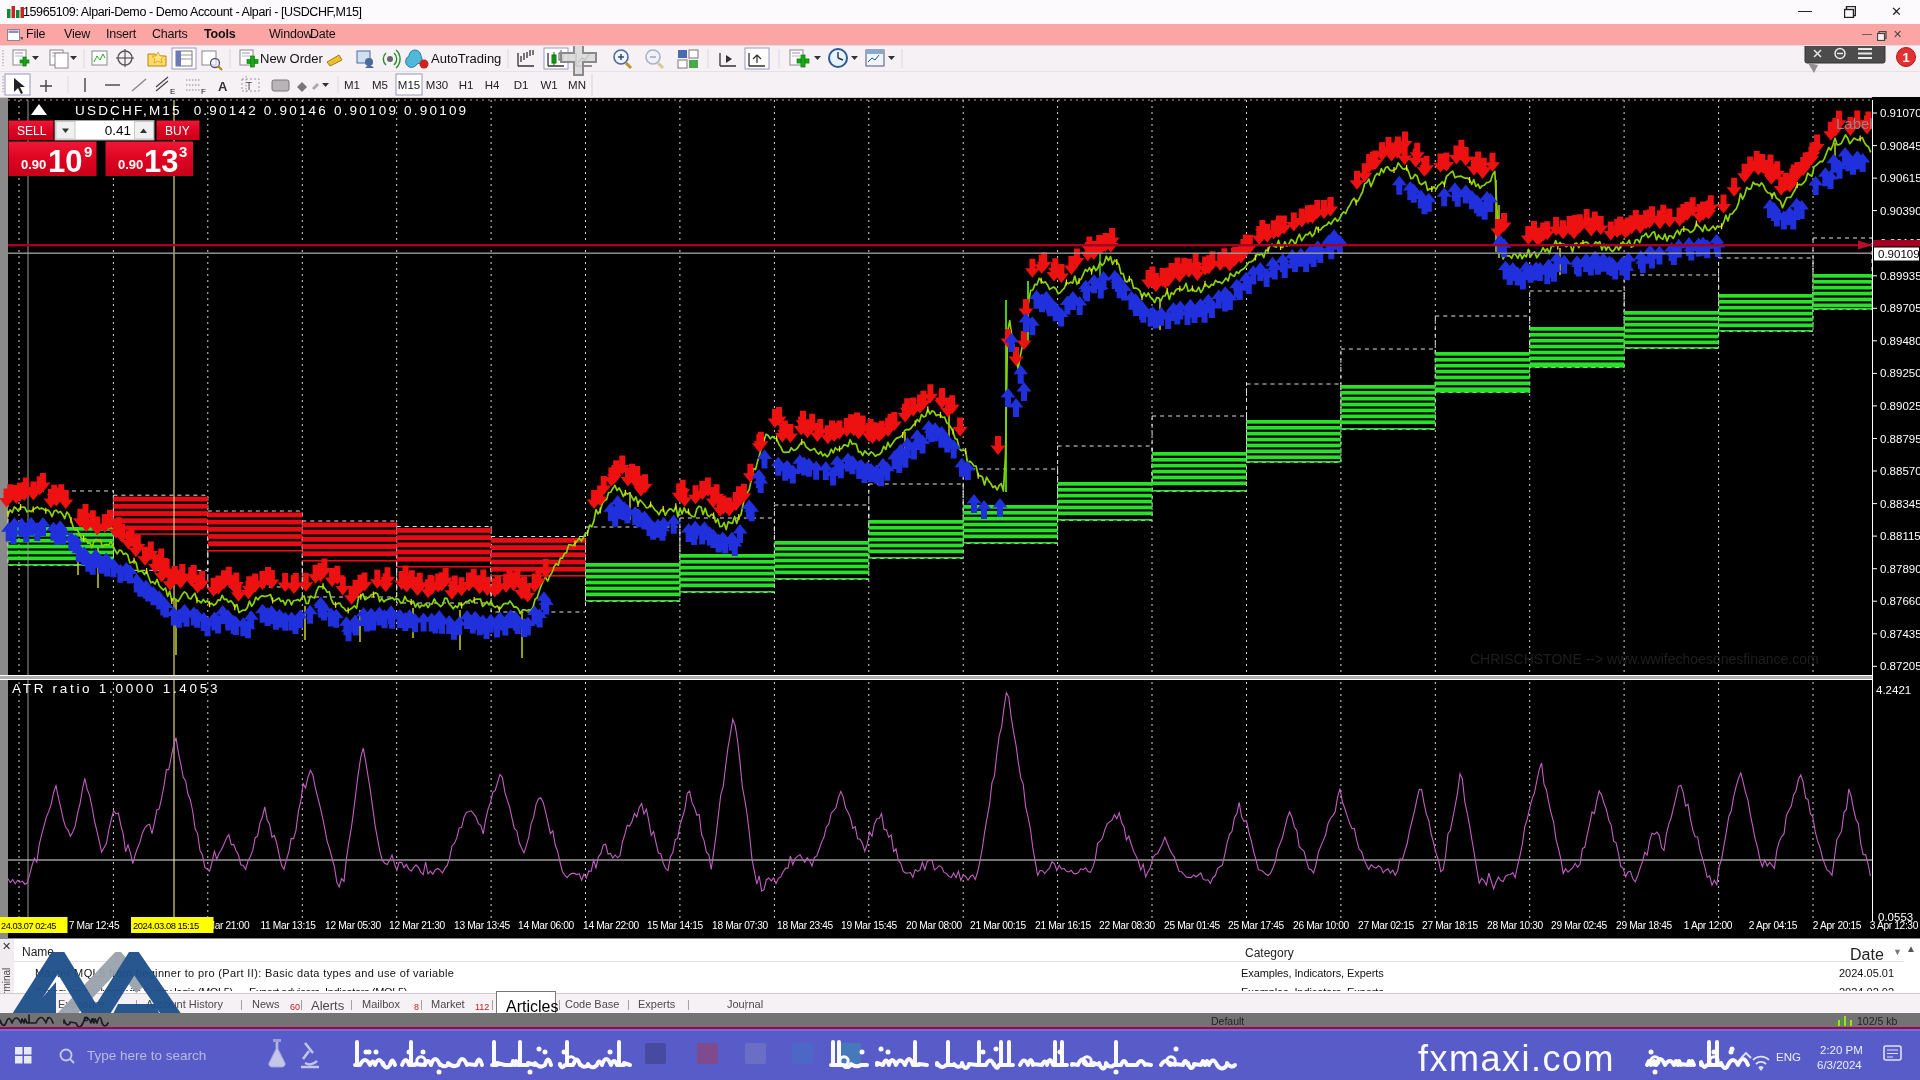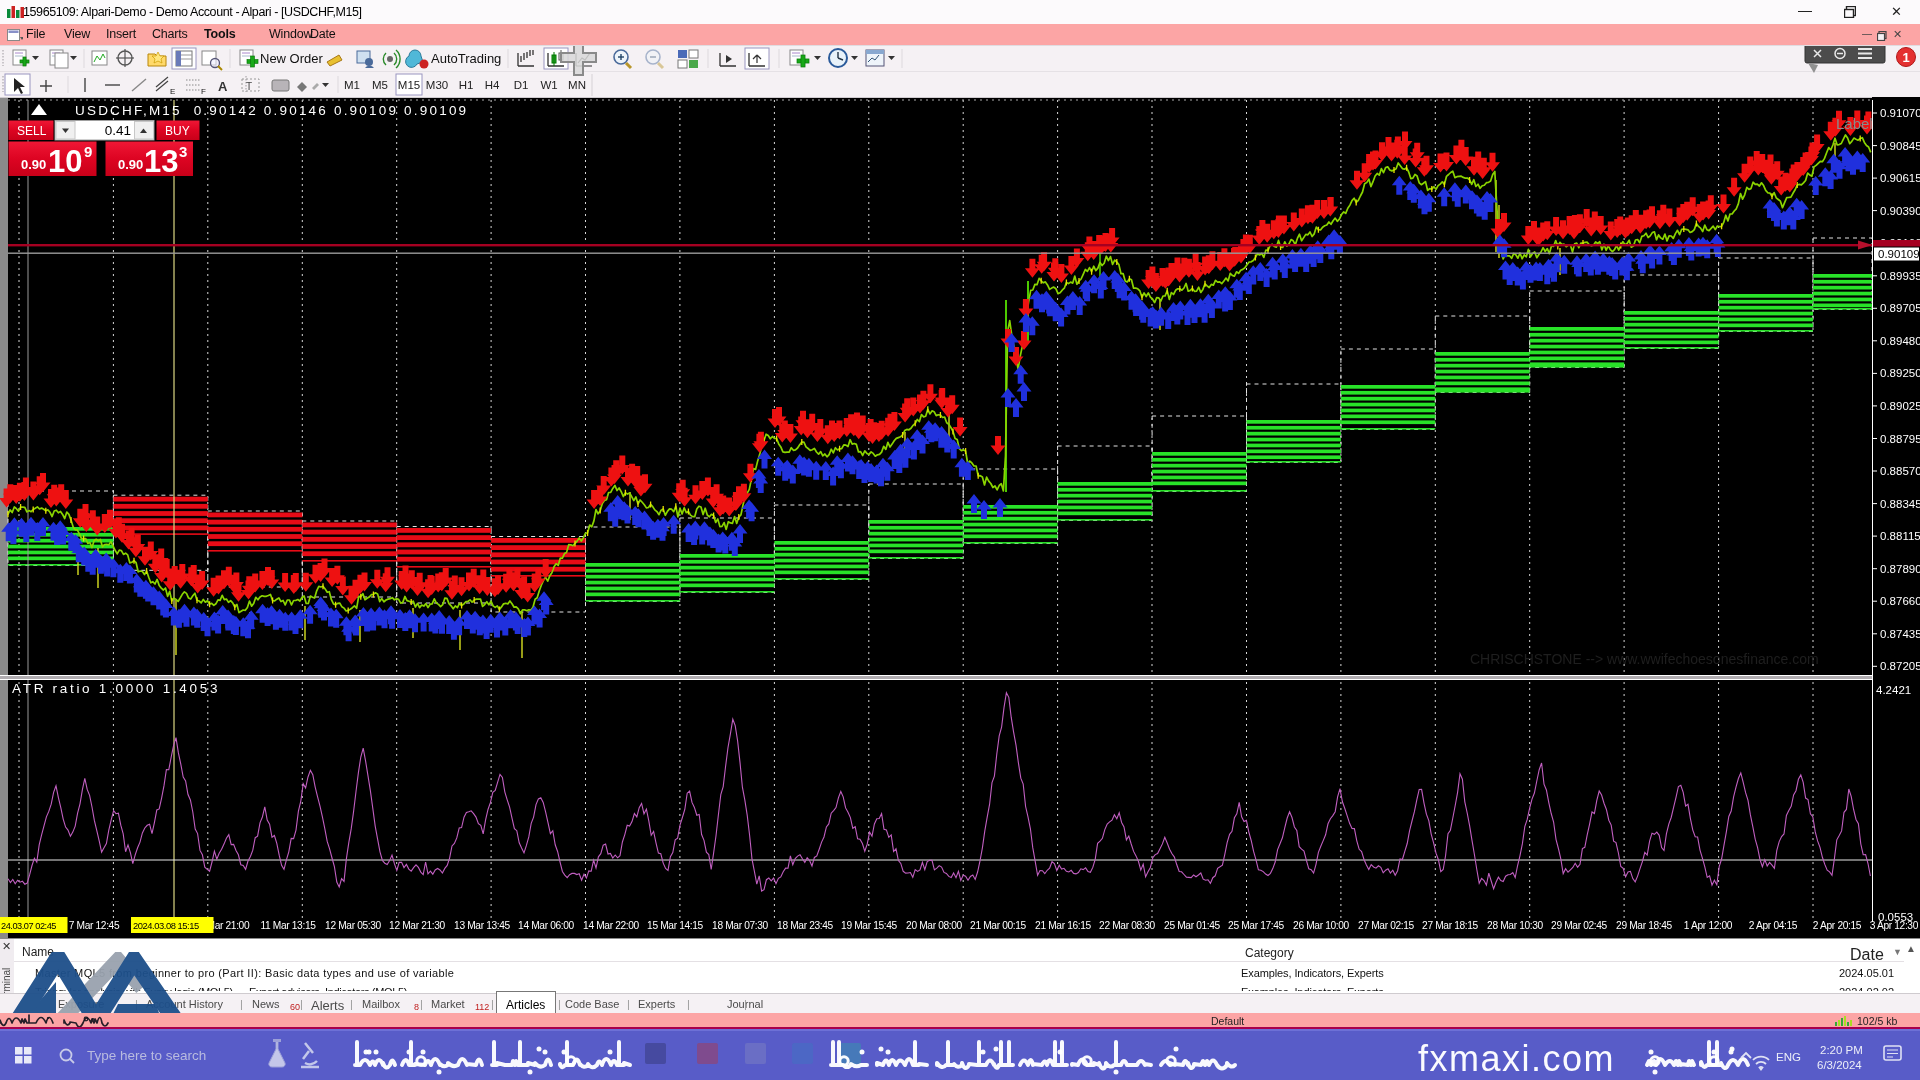--- a/index.html
+++ b/index.html
@@ -539,32 +539,32 @@
 <div style="position:absolute;left:240px;top:59px;font-size:11px;color:#999;">|</div>
 <div style="position:absolute;left:300px;top:59px;font-size:11px;color:#999;">|</div>
 <div style="position:absolute;left:350px;top:59px;font-size:11px;color:#999;">|</div>
 <div style="position:absolute;left:420px;top:59px;font-size:11px;color:#999;">|</div>
 <div style="position:absolute;left:491px;top:59px;font-size:11px;color:#999;">|</div>
 <div style="position:absolute;left:558px;top:59px;font-size:11px;color:#999;">|</div>
 <div style="position:absolute;left:627px;top:59px;font-size:11px;color:#999;">|</div>
 <div style="position:absolute;left:687px;top:59px;font-size:11px;color:#999;">|</div>
 <div style="position:absolute;left:744px;top:59px;font-size:11px;color:#999;">|</div>
 <div style="position:absolute;left:496px;top:52px;width:60px;height:23px;background:#ffffff;border:1px solid #777;border-bottom:none;"></div>
-<div style="position:absolute;left:506px;top:59px;font-size:12px;color:#000;">Articles</div>
+<div style="position:absolute;left:506px;top:59px;font-size:16px;color:#000;">Articles</div>
 </div>
 <svg style="position:absolute;left:0px;top:952px;" width="210" height="80" xmlns="http://www.w3.org/2000/svg">
 <g opacity="0.95">
 <path d="M52,78 L118,8 L142,36" stroke="#99a2ae" stroke-width="15" fill="none"></path>
 <path d="M30,60 L56,78 L56,30 z" fill="#1d4f8a"></path>
 <path d="M12,78 L58,6 L102,78" stroke="#1d4f8a" stroke-width="17" fill="none"></path>
 <path d="M90,78 L134,8 L182,78" stroke="#1d4f8a" stroke-width="17" fill="none"></path>
 <path d="M118,52 L156,52 L160,64 L112,64 z" fill="#1d4f8a"></path>
 </g>
     </svg>
-<div style="position:absolute;left:0;top:1013px;width:1920px;height:14px;background:#fca5a5;text-decoration:underline;">
+<div style="position:absolute;left:0;top:1013px;width:1920px;height:14px;background:#737373;text-decoration:underline;">
 <div style="position:absolute;left:1211px;top:2px;font-size:10.5px;color:#222;">Default</div>
 <div style="position:absolute;left:1857px;top:2px;font-size:10.5px;color:#222;">102/5 kb</div>
 <svg style="position:absolute;left:1835px;top:1px;" width="20" height="12">
         <rect x="0" y="8" width="2" height="4" fill="#3a3"></rect>
         <rect x="3" y="6" width="2" height="6" fill="#ad2"></rect>
         <rect x="6" y="4" width="2" height="8" fill="#3a3"></rect>
         <rect x="9" y="2" width="2" height="10" fill="#ad2"></rect>
         <rect x="12" y="8" width="2" height="4" fill="#3a3"></rect>
         <rect x="15" y="6" width="2" height="6" fill="#ad2"></rect>
       </svg>

